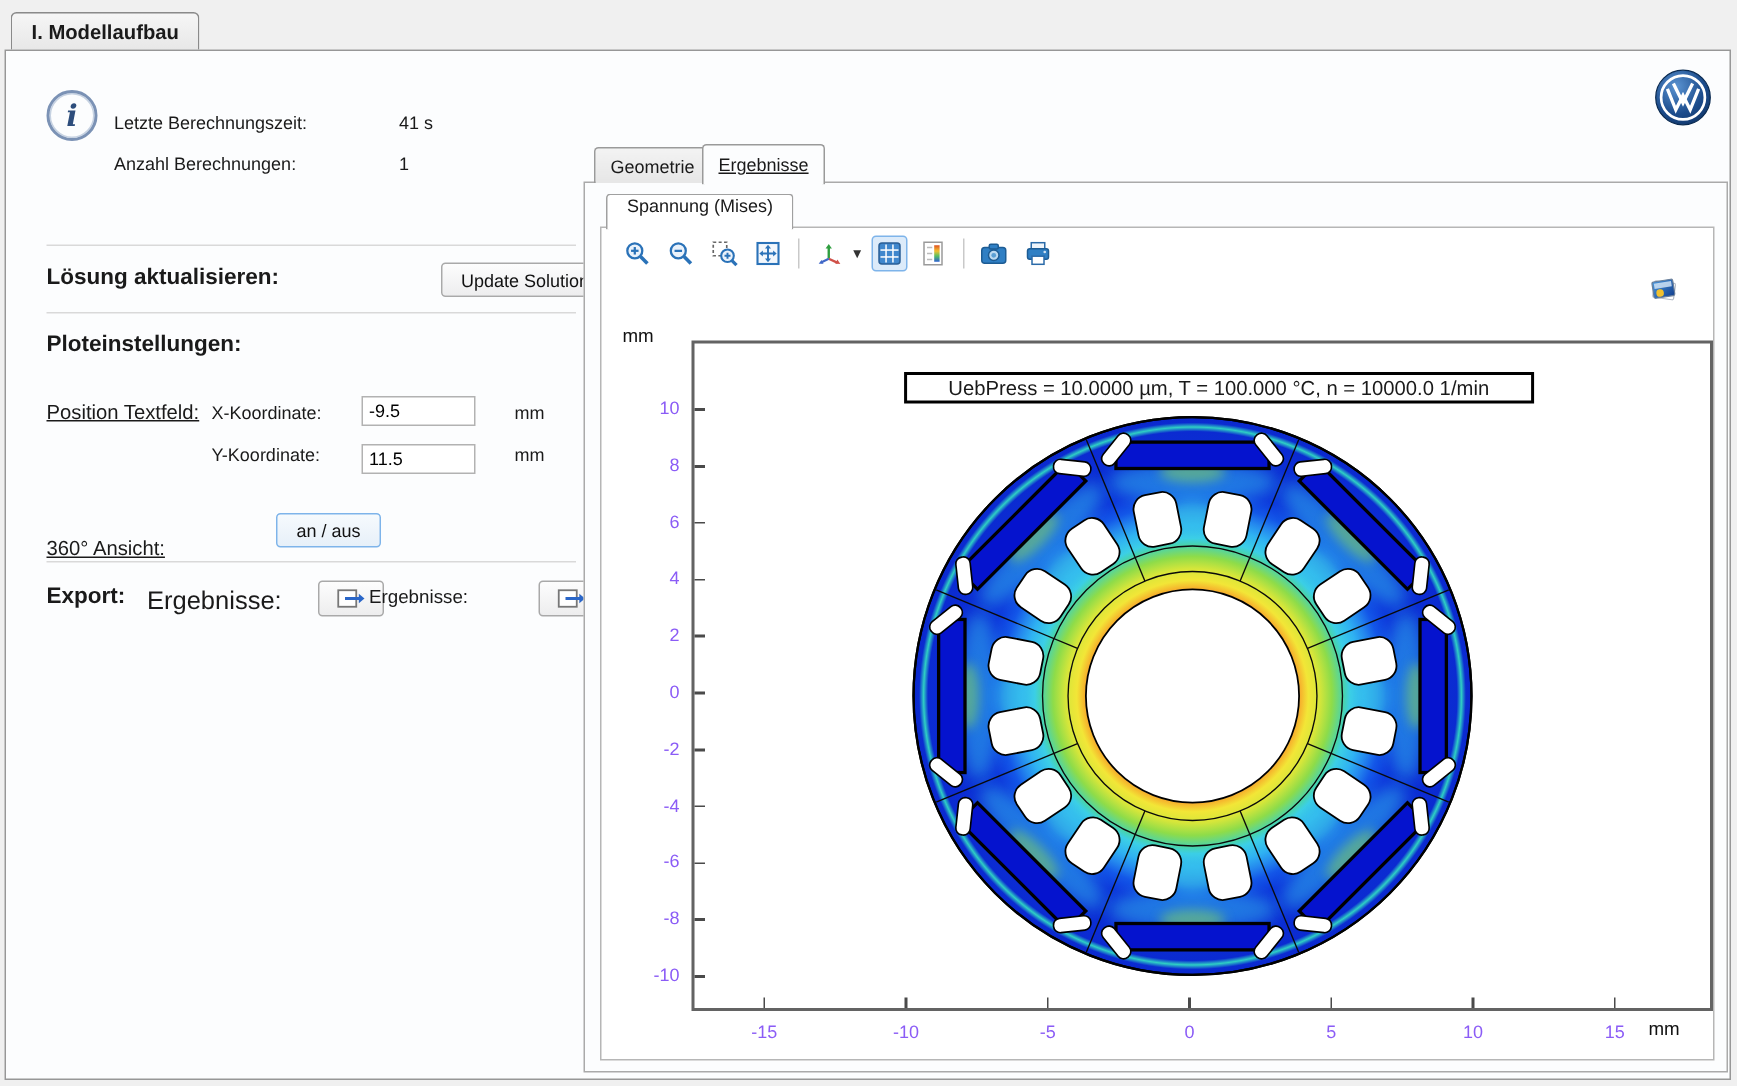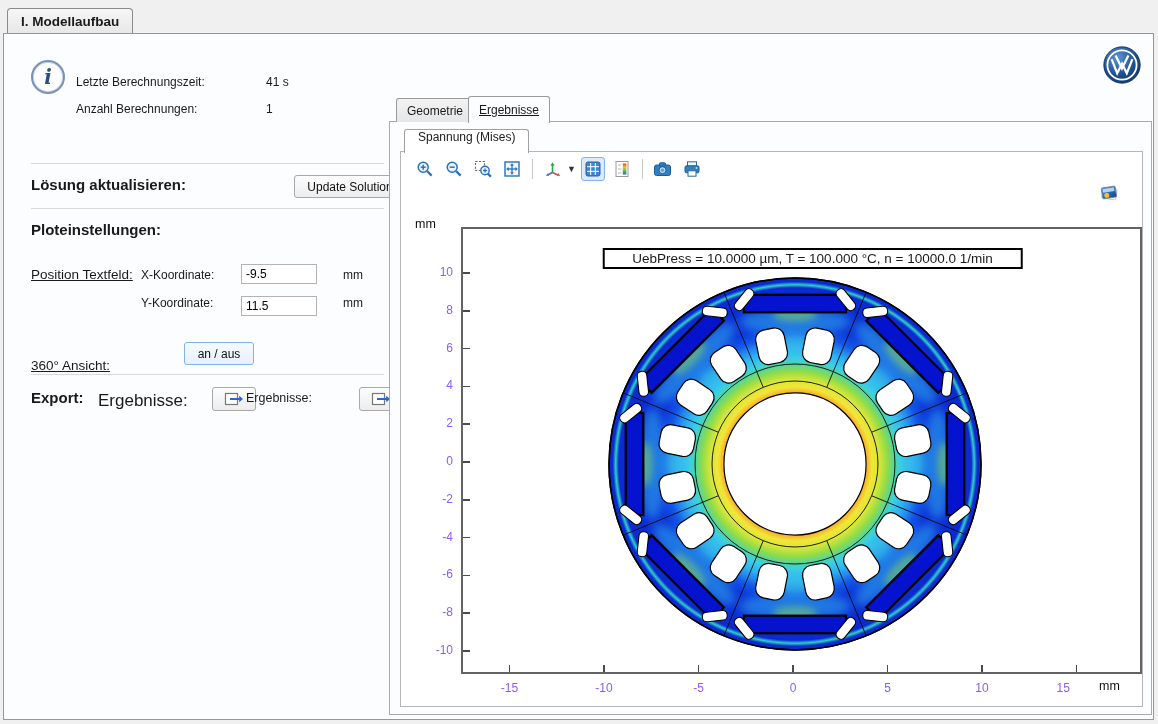--- a/index.html
+++ b/index.html
@@ -382,21 +382,21 @@
             <div class="tick-label" style="left: 183px; top: 529px; width: 40px; text-align: center; position: absolute;">-10</div>
             <div class="tick-mark" style="left: 202.25px; top: 513px; width: 1.5px; height: 7px; position: absolute;"></div>
             <div class="tick-label" style="left: 277.5px; top: 529px; width: 40px; text-align: center; position: absolute;">-5</div>
             <div class="tick-mark" style="left: 296.75px; top: 513px; width: 1.5px; height: 7px; position: absolute;"></div>
             <div class="tick-label" style="left: 372px; top: 529px; width: 40px; text-align: center; position: absolute;">0</div>
             <div class="tick-mark" style="left: 391.25px; top: 513px; width: 1.5px; height: 7px; position: absolute;"></div>
             <div class="tick-label" style="left: 466.5px; top: 529px; width: 40px; text-align: center; position: absolute;">5</div>
             <div class="tick-mark" style="left: 485.75px; top: 513px; width: 1.5px; height: 7px; position: absolute;"></div>
             <div class="tick-label" style="left: 561px; top: 529px; width: 40px; text-align: center; position: absolute;">10</div>
             <div class="tick-mark" style="left: 580.25px; top: 513px; width: 1.5px; height: 7px; position: absolute;"></div>
-            <div class="tick-label" style="left: 655.5px; top: 529px; width: 40px; position: absolute;">15</div>
+            <div class="tick-label" style="left: 655.5px; top: 529px; width: 40px; text-align: center; position: absolute;">15</div>
             <div class="tick-mark" style="left: 674.75px; top: 513px; width: 1.5px; height: 7px; position: absolute;"></div>
             <div class="tick-label" style="left: 18px; top: 113px; width: 34px; text-align: right; position: absolute;">10</div>
             <div class="tick-mark" style="left: 62px; top: 120.25px; width: 7px; height: 1.5px; position: absolute;"></div>
             <div class="tick-label" style="left: 18px; top: 150.8px; width: 34px; text-align: right; position: absolute;">8</div>
             <div class="tick-mark" style="left: 62px; top: 158.05px; width: 7px; height: 1.5px; position: absolute;"></div>
             <div class="tick-label" style="left: 18px; top: 188.6px; width: 34px; text-align: right; position: absolute;">6</div>
             <div class="tick-mark" style="left: 62px; top: 195.85px; width: 7px; height: 1.5px; position: absolute;"></div>
             <div class="tick-label" style="left: 18px; top: 226.4px; width: 34px; text-align: right; position: absolute;">4</div>
             <div class="tick-mark" style="left: 62px; top: 233.65px; width: 7px; height: 1.5px; position: absolute;"></div>
             <div class="tick-label" style="left: 18px; top: 264.2px; width: 34px; text-align: right; position: absolute;">2</div>

